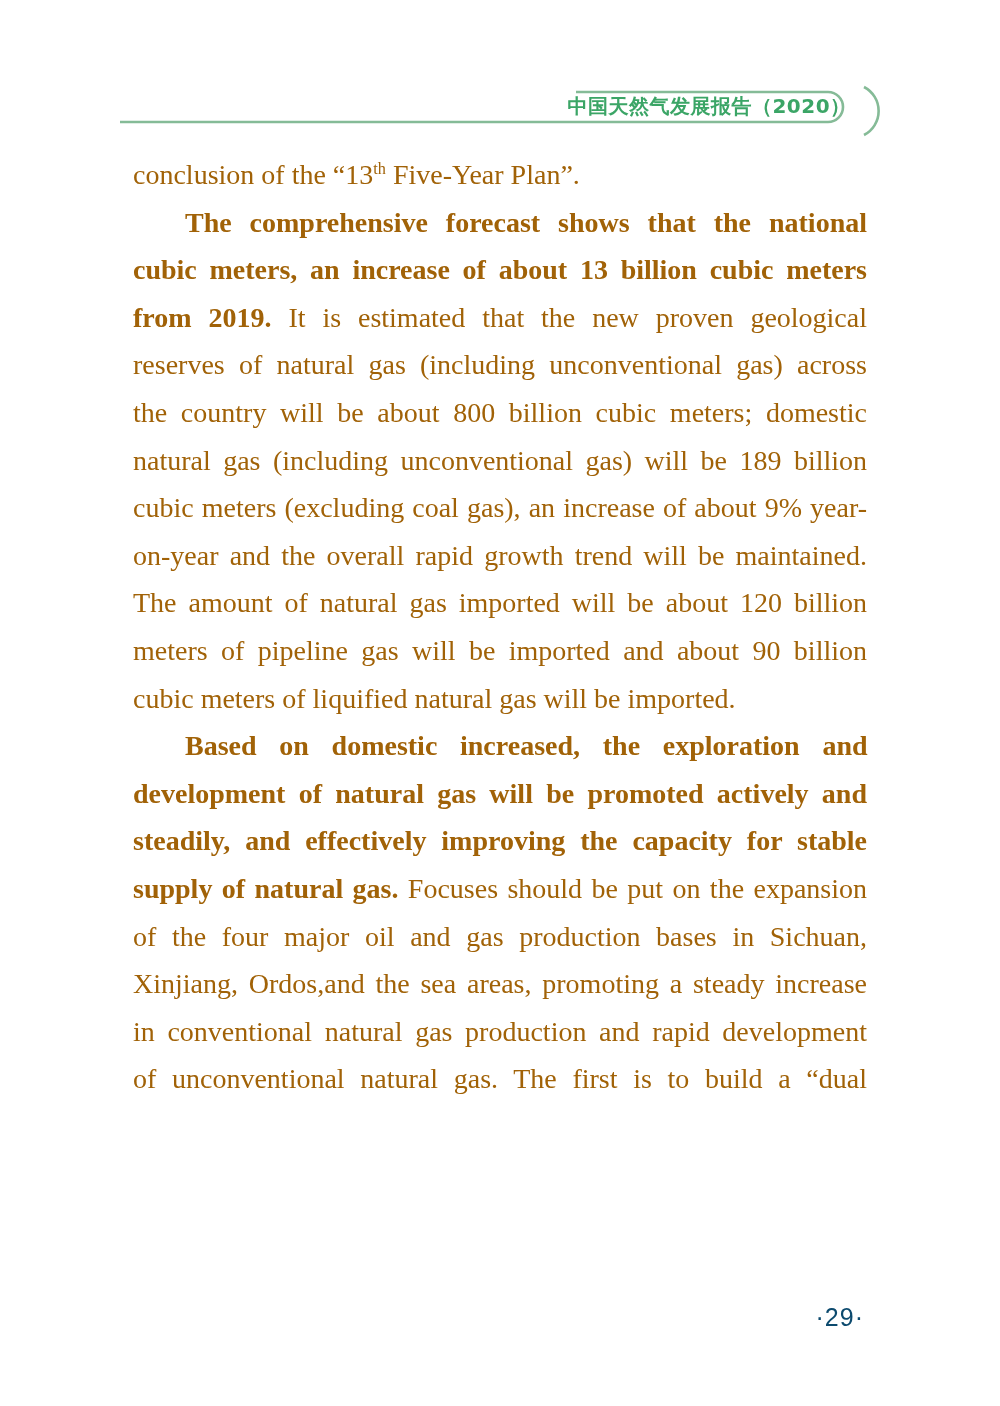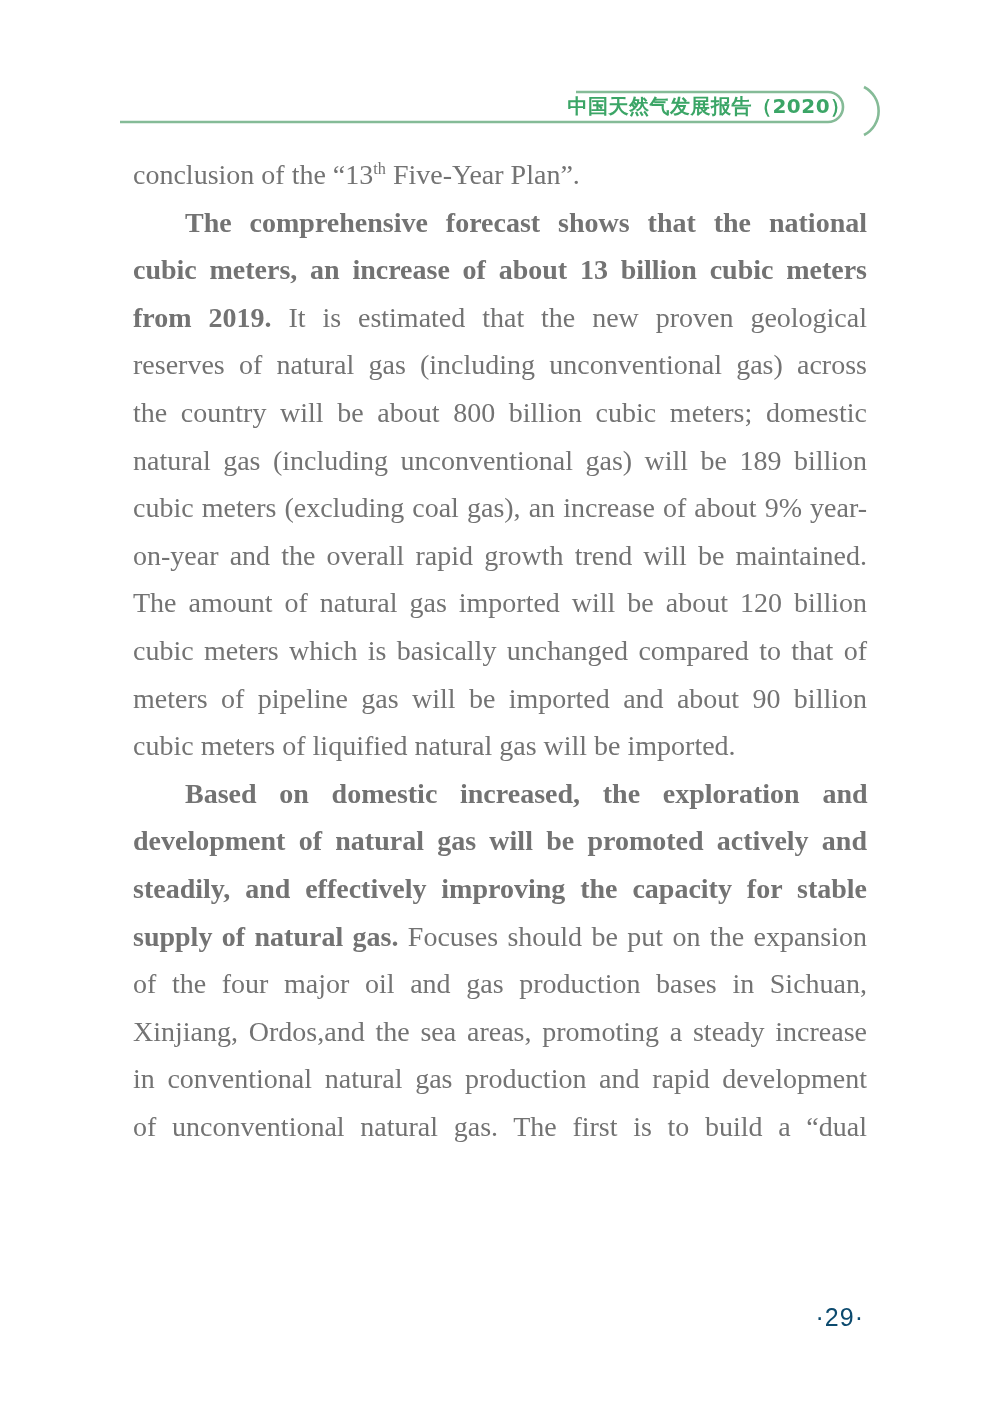--- a/index.html
+++ b/index.html
@@ -27,21 +27,21 @@
     font-weight: bold;
     letter-spacing: 0.5px;
     font-family: "DejaVu Sans", "Liberation Sans", sans-serif;
     white-space: nowrap;
   }
   .body-text {
     position: absolute;
     left: 133px;
     top: 151px;
     width: 734px;
-    color: #737373;
+    color: #a16207;
     font-size: 28px;
   }
   .paragraph { display: block; }
   .line {
     height: 47.6px;
     line-height: 47.6px;
     white-space: nowrap;
   }
   .line.indent { padding-left: 52px; }
   .seg-bold { font-weight: bold; }
@@ -78,21 +78,20 @@
       <div class="paragraph">
         <div class="line indent"><span class="line-inner" style="word-spacing: 10.9141px;"><span class="seg-bold">The comprehensive forecast shows that the national</span></span></div>
         <div class="line"><span class="line-inner" style="word-spacing: 5.74479px;"><span class="seg-bold">cubic meters, an increase of about 13 billion cubic meters</span></span></div>
         <div class="line"><span class="line-inner" style="word-spacing: 9.90278px;"><span class="seg-bold">from 2019.</span><span> It is estimated that the new proven geological</span></span></div>
         <div class="line"><span class="line-inner" style="word-spacing: 7.22098px;"><span>reserves of natural gas (including unconventional gas) across</span></span></div>
         <div class="line"><span class="line-inner" style="word-spacing: 6.64583px;"><span>the country will be about 800 billion cubic meters; domestic</span></span></div>
         <div class="line"><span class="line-inner" style="word-spacing: 5.43359px;"><span>natural gas (including unconventional gas) will be 189 billion</span></span></div>
         <div class="line"><span class="line-inner" style="word-spacing: 1.07656px;"><span>cubic meters (excluding coal gas), an increase of about 9% year-</span></span></div>
         <div class="line"><span class="line-inner" style="word-spacing: 4.14931px;"><span>on-year and the overall rapid growth trend will be maintained.</span></span></div>
         <div class="line"><span class="line-inner" style="word-spacing: 4.96875px;"><span>The amount of natural gas imported will be about 120 billion</span></span></div>
-        <div class="line"><span class="line-inner" style="word-spacing: 3.37153px;"><span>cubic meters which is basically unchanged compared to that of</span></span></div>
         <div class="line"><span class="line-inner" style="word-spacing: 6.36875px;"><span>meters of pipeline gas will be imported and about 90 billion</span></span></div>
         <div class="line no-justify"><span class="line-inner"><span>cubic meters of liquified natural gas will be imported.</span></span></div>
       </div>
       <div class="paragraph">
         <div class="line indent"><span class="line-inner" style="word-spacing: 15.7083px;"><span class="seg-bold">Based on domestic increased, the exploration and</span></span></div>
         <div class="line"><span class="line-inner" style="word-spacing: 6.25977px;"><span class="seg-bold">development of natural gas will be promoted actively and</span></span></div>
         <div class="line"><span class="line-inner" style="word-spacing: 7.90402px;"><span class="seg-bold">steadily, and effectively improving the capacity for stable</span></span></div>
         <div class="line"><span class="line-inner" style="word-spacing: 2.38594px;"><span class="seg-bold">supply of natural gas.</span><span> Focuses should be put on the expansion</span></span></div>
         <div class="line"><span class="line-inner" style="word-spacing: 8.625px;"><span>of the four major oil and gas production bases in Sichuan,</span></span></div>
         <div class="line"><span class="line-inner" style="word-spacing: 3.79297px;"><span>Xinjiang, Ordos,and the sea areas, promoting a steady increase</span></span></div>

